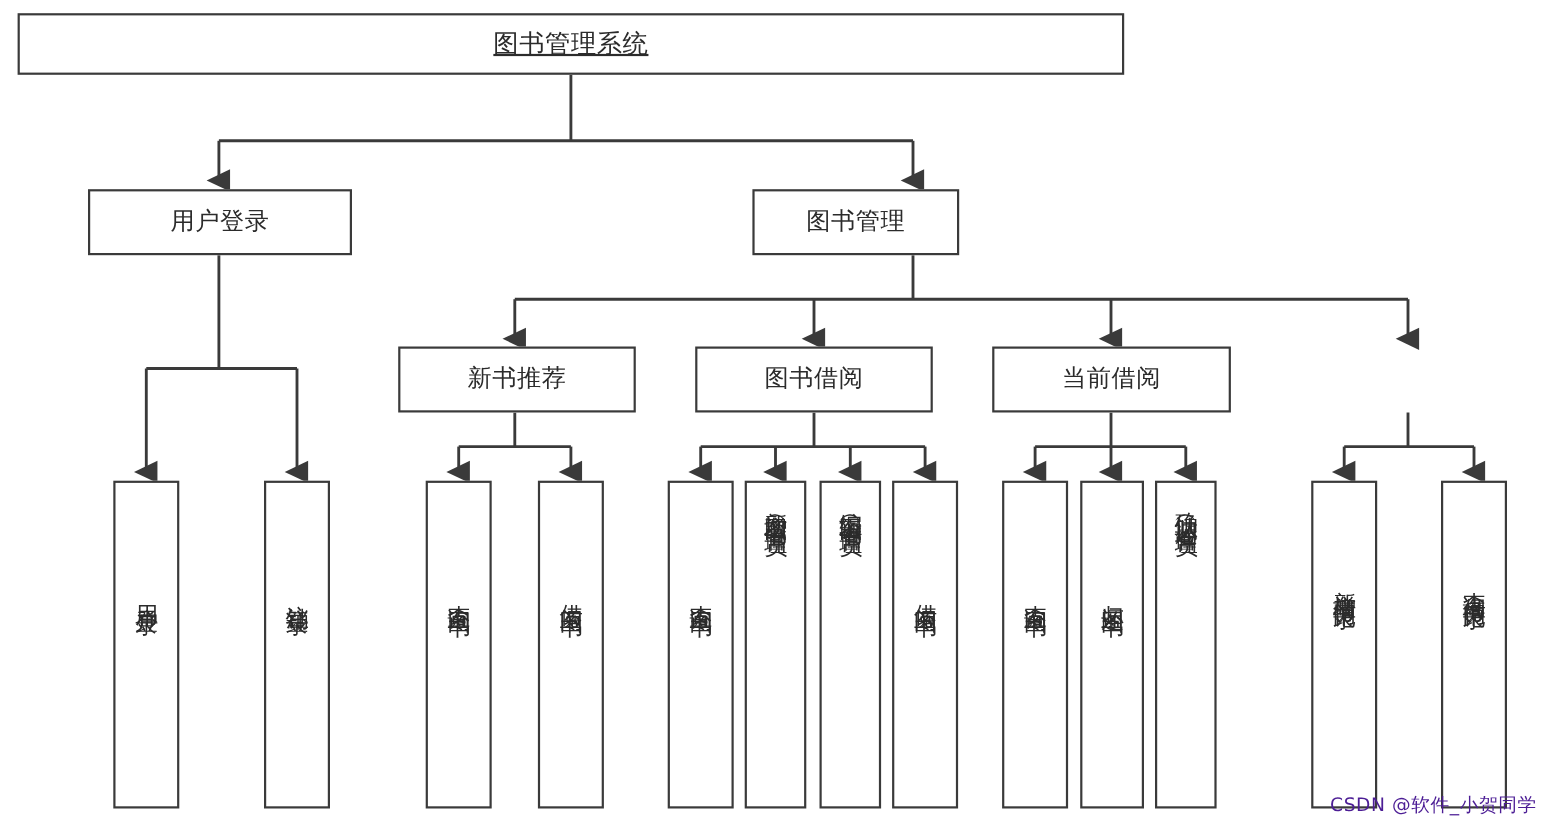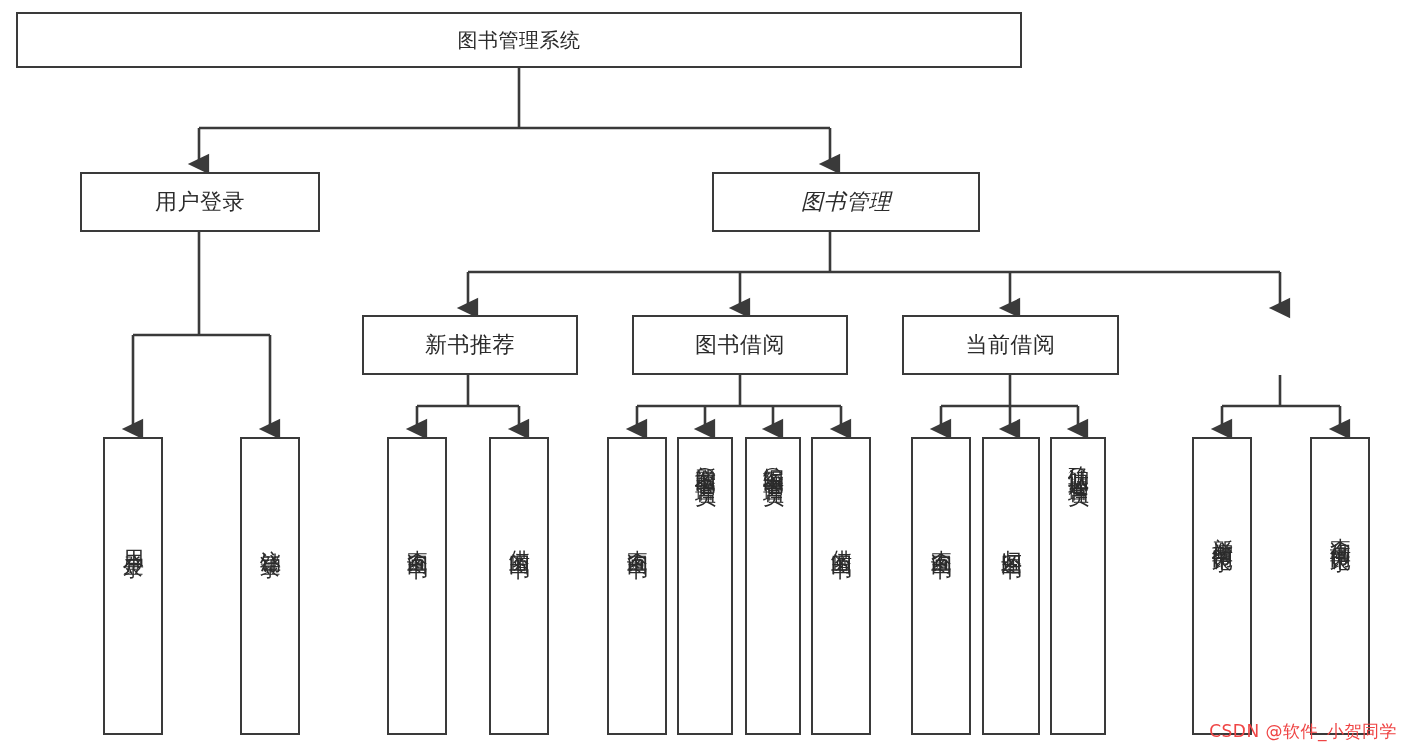--- a/index.html
+++ b/index.html
@@ -41,21 +41,22 @@
     text-align: center;
     line-height: 1.22;
     letter-spacing: 0.5px;
   }
   
   .node.horiz .label {
     font-size: 22px;
     writing-mode: horizontal-tb;
   }
   .node.root .label {
-    font-size: 20px;
+    font-size: 23px;
+    text-decoration: underline;
   }
   
   .node.vert {
     align-items: flex-start;
     justify-content: center;
     padding-top: 10px;
   }
   .node.vert .label {
     writing-mode: vertical-rl;
     text-orientation: upright;
@@ -71,21 +72,21 @@
     padding-top: 72px;
   }
   .node.vert.center .label {
     padding-top: 84px;
   }
   .watermark {
     position: absolute;
     right: 8px;
     bottom: 4px;
     font-size: 17px;
-    color: #ef4444;
+    color: #4c1d95;
     white-space: nowrap;
     letter-spacing: 0.5px;
   }
 </style>
 </head>
 <body>
 
 <div id="canvas">
 
   <svg id="edges" viewBox="0 0 1405 747" xmlns="http://www.w3.org/2000/svg">
@@ -138,21 +139,21 @@
     </g>
   </svg>
 
   <div class="node horiz root" style="left:16px; top:12px; width:1006px; height:56px;">
     <span class="label">图书管理系统</span>
   </div>
 
   <div class="node horiz" style="left:80px; top:172px; width:240px; height:60px;">
     <span class="label">用户登录</span>
   </div>
-  <div class="node horiz" style="left:712px; top:172px; width:268px; height:60px;font-style:italic;">
+  <div class="node horiz" style="left:684px; top:172px; width:188px; height:60px;">
     <span class="label">图书管理</span>
   </div>
 
   <div class="node horiz" style="left:632px; top:315px; width:216px; height:60px;">
     <span class="label">图书借阅</span>
   </div>
   <div class="node horiz" style="left:362px; top:315px; width:216px; height:60px;">
     <span class="label">新书推荐</span>
   </div>
   <div class="node horiz" style="left:902px; top:315px; width:217px; height:60px;">

